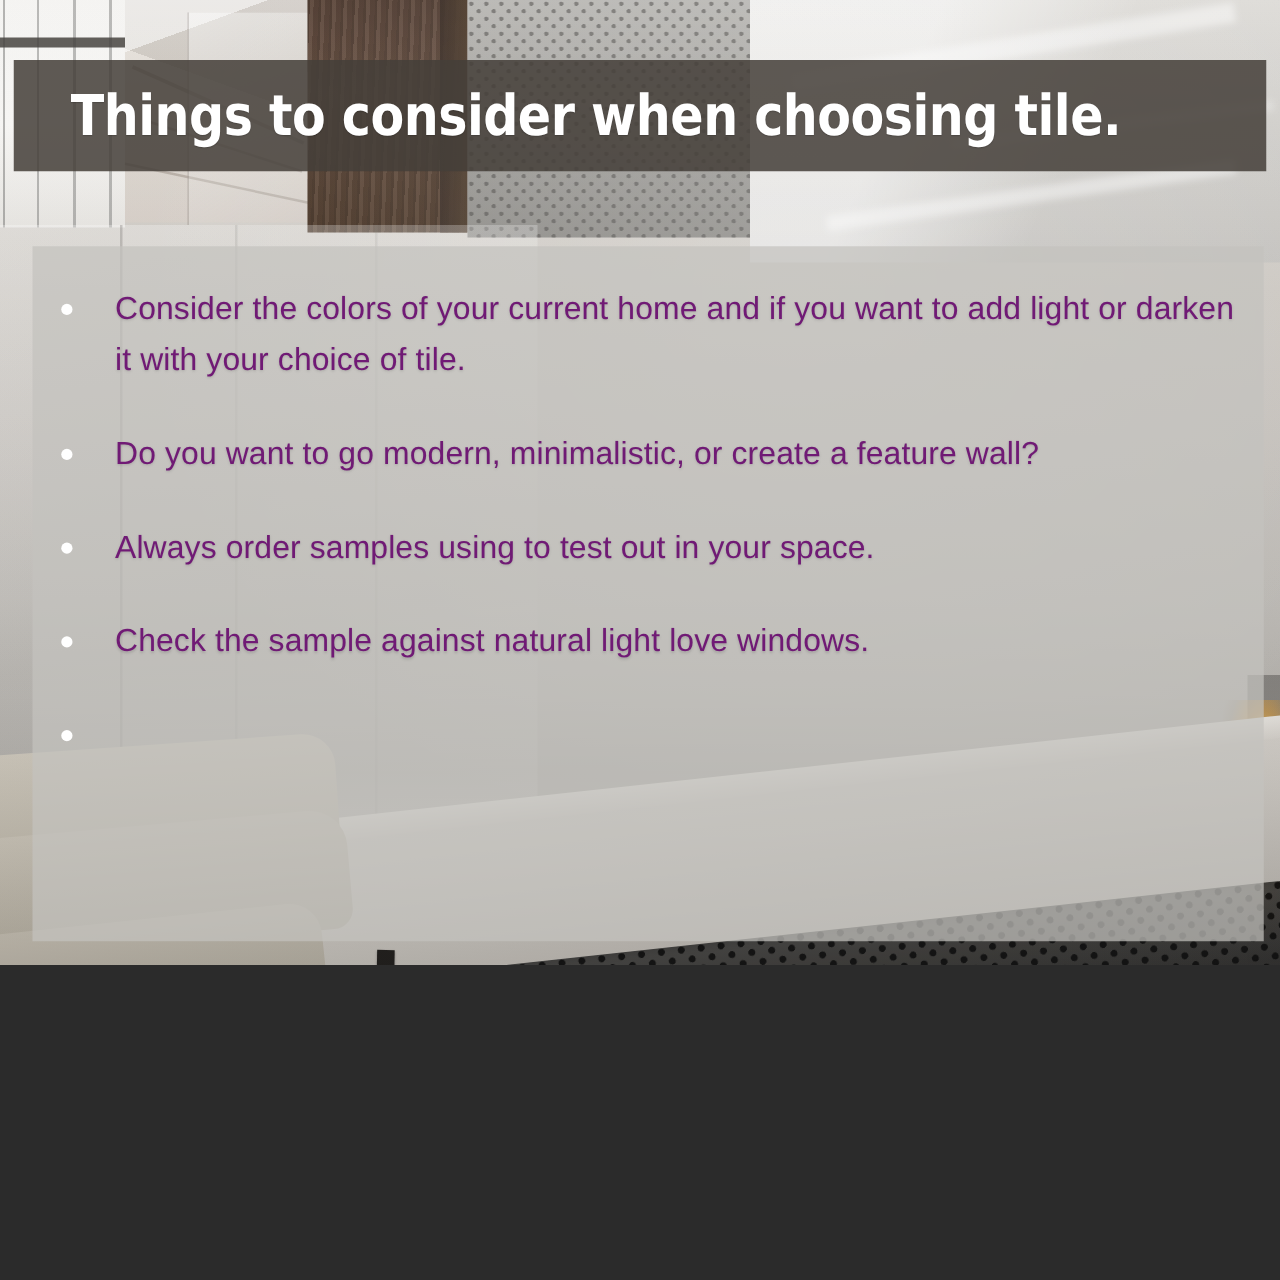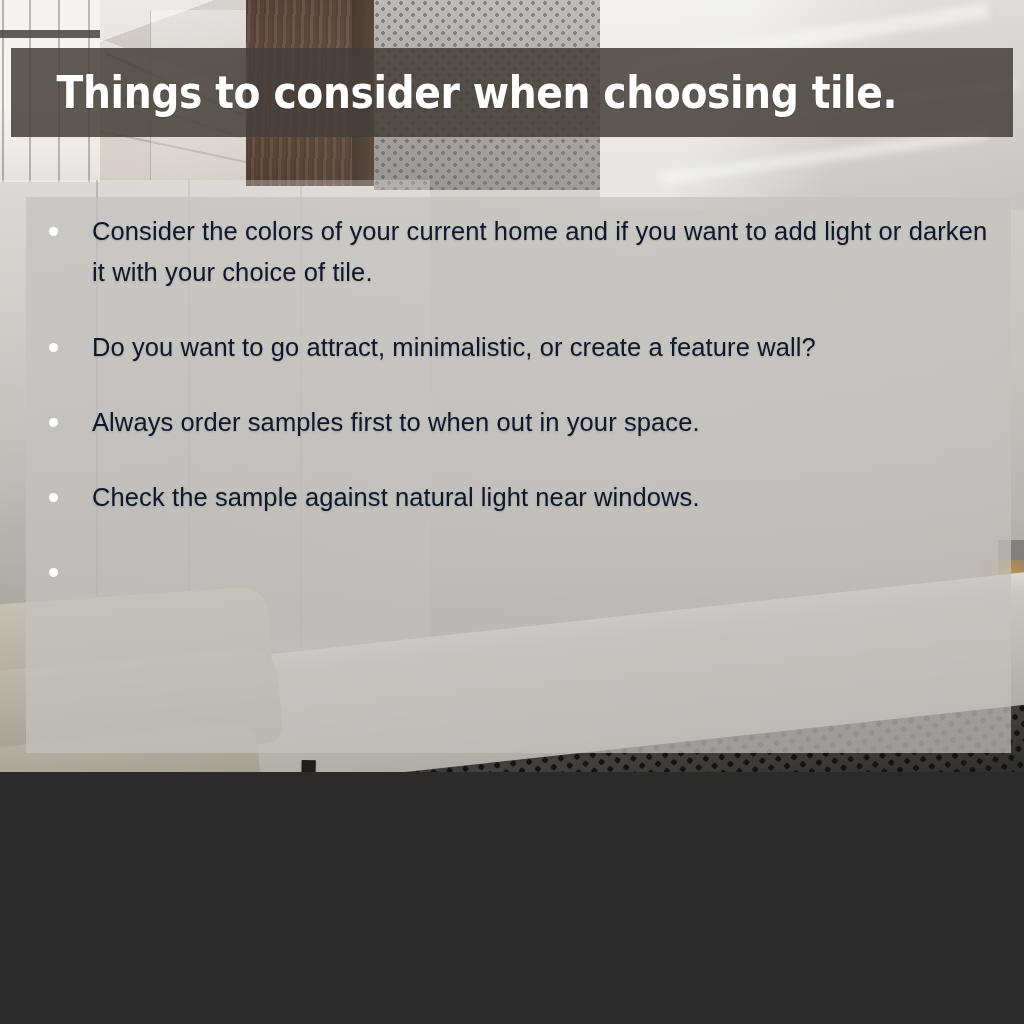--- a/index.html
+++ b/index.html
@@ -262,26 +262,26 @@
     padding: 0;
     box-sizing: border-box;
   }
   .bullets {
     list-style: none;
     margin: 0;
     padding: 14px 22px 0 22px;
   }
   .bullet-item {
     position: relative;
-    color: #0f172a;
+    color: #701a75;
     font-family: "Liberation Sans", sans-serif;
     font-size: 25.5px;
     line-height: 41px;
     padding-left: 44px;
-    margin: 0 0 34px 0;
+    margin: 16px 0 34px 0;
     letter-spacing: .1px;
     text-shadow: 0 1px 2px rgba(90,90,90,.28);
   }
   .bullet-item:last-child { margin-bottom: 0; }
   .bullet-dot {
     position: absolute;
     left: 1px;
     top: 16px;
     width: 9px;
     height: 9px;
@@ -413,29 +413,29 @@
   </div>
 
   <div class="body-panel">
     <ul class="bullets">
       <li class="bullet-item">
         <span class="bullet-dot"></span>
         <span>Consider the colors of your current home and if you want to add light or darken it with your choice of tile.</span>
       </li>
       <li class="bullet-item">
         <span class="bullet-dot"></span>
-        <span>Do you want to go attract, minimalistic, or create a feature wall?</span>
+        <span>Do you want to go modern, minimalistic, or create a feature wall?</span>
       </li>
       <li class="bullet-item">
         <span class="bullet-dot"></span>
-        <span>Always order samples first to when out in your space.</span>
+        <span>Always order samples using to test out in your space.</span>
       </li>
       <li class="bullet-item">
         <span class="bullet-dot"></span>
-        <span>Check the sample against natural light near windows.</span>
+        <span>Check the sample against natural light love windows.</span>
       </li>
       <li class="bullet-item">
         <span class="bullet-dot"></span>
       </li>
     </ul>
   </div>
 
   <div class="logo">
     <div class="logo-mark">
       <div class="tile-tl"></div>

